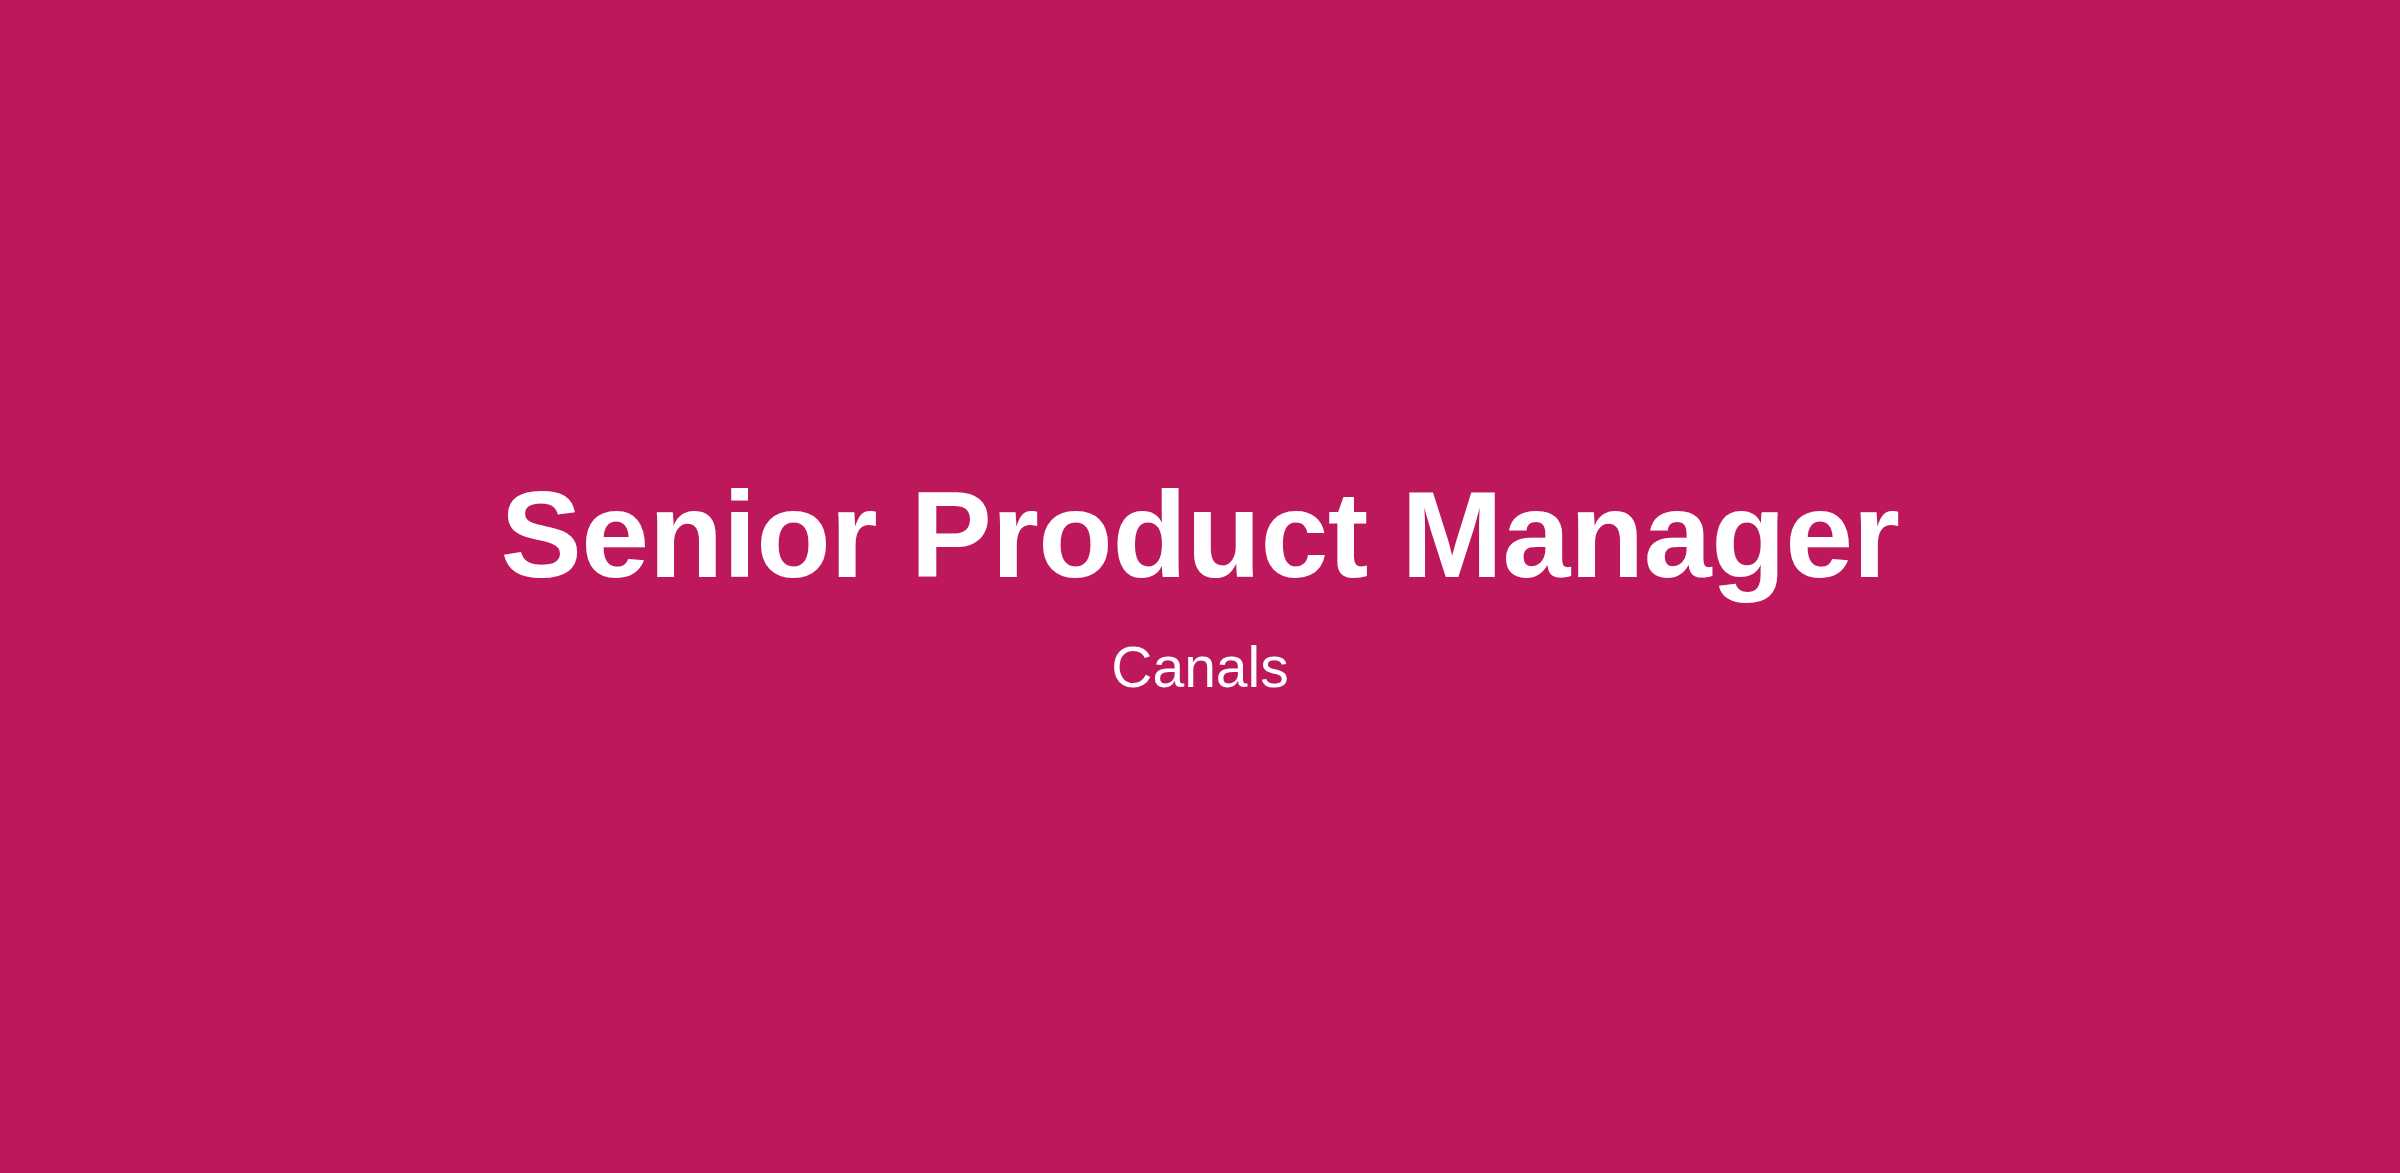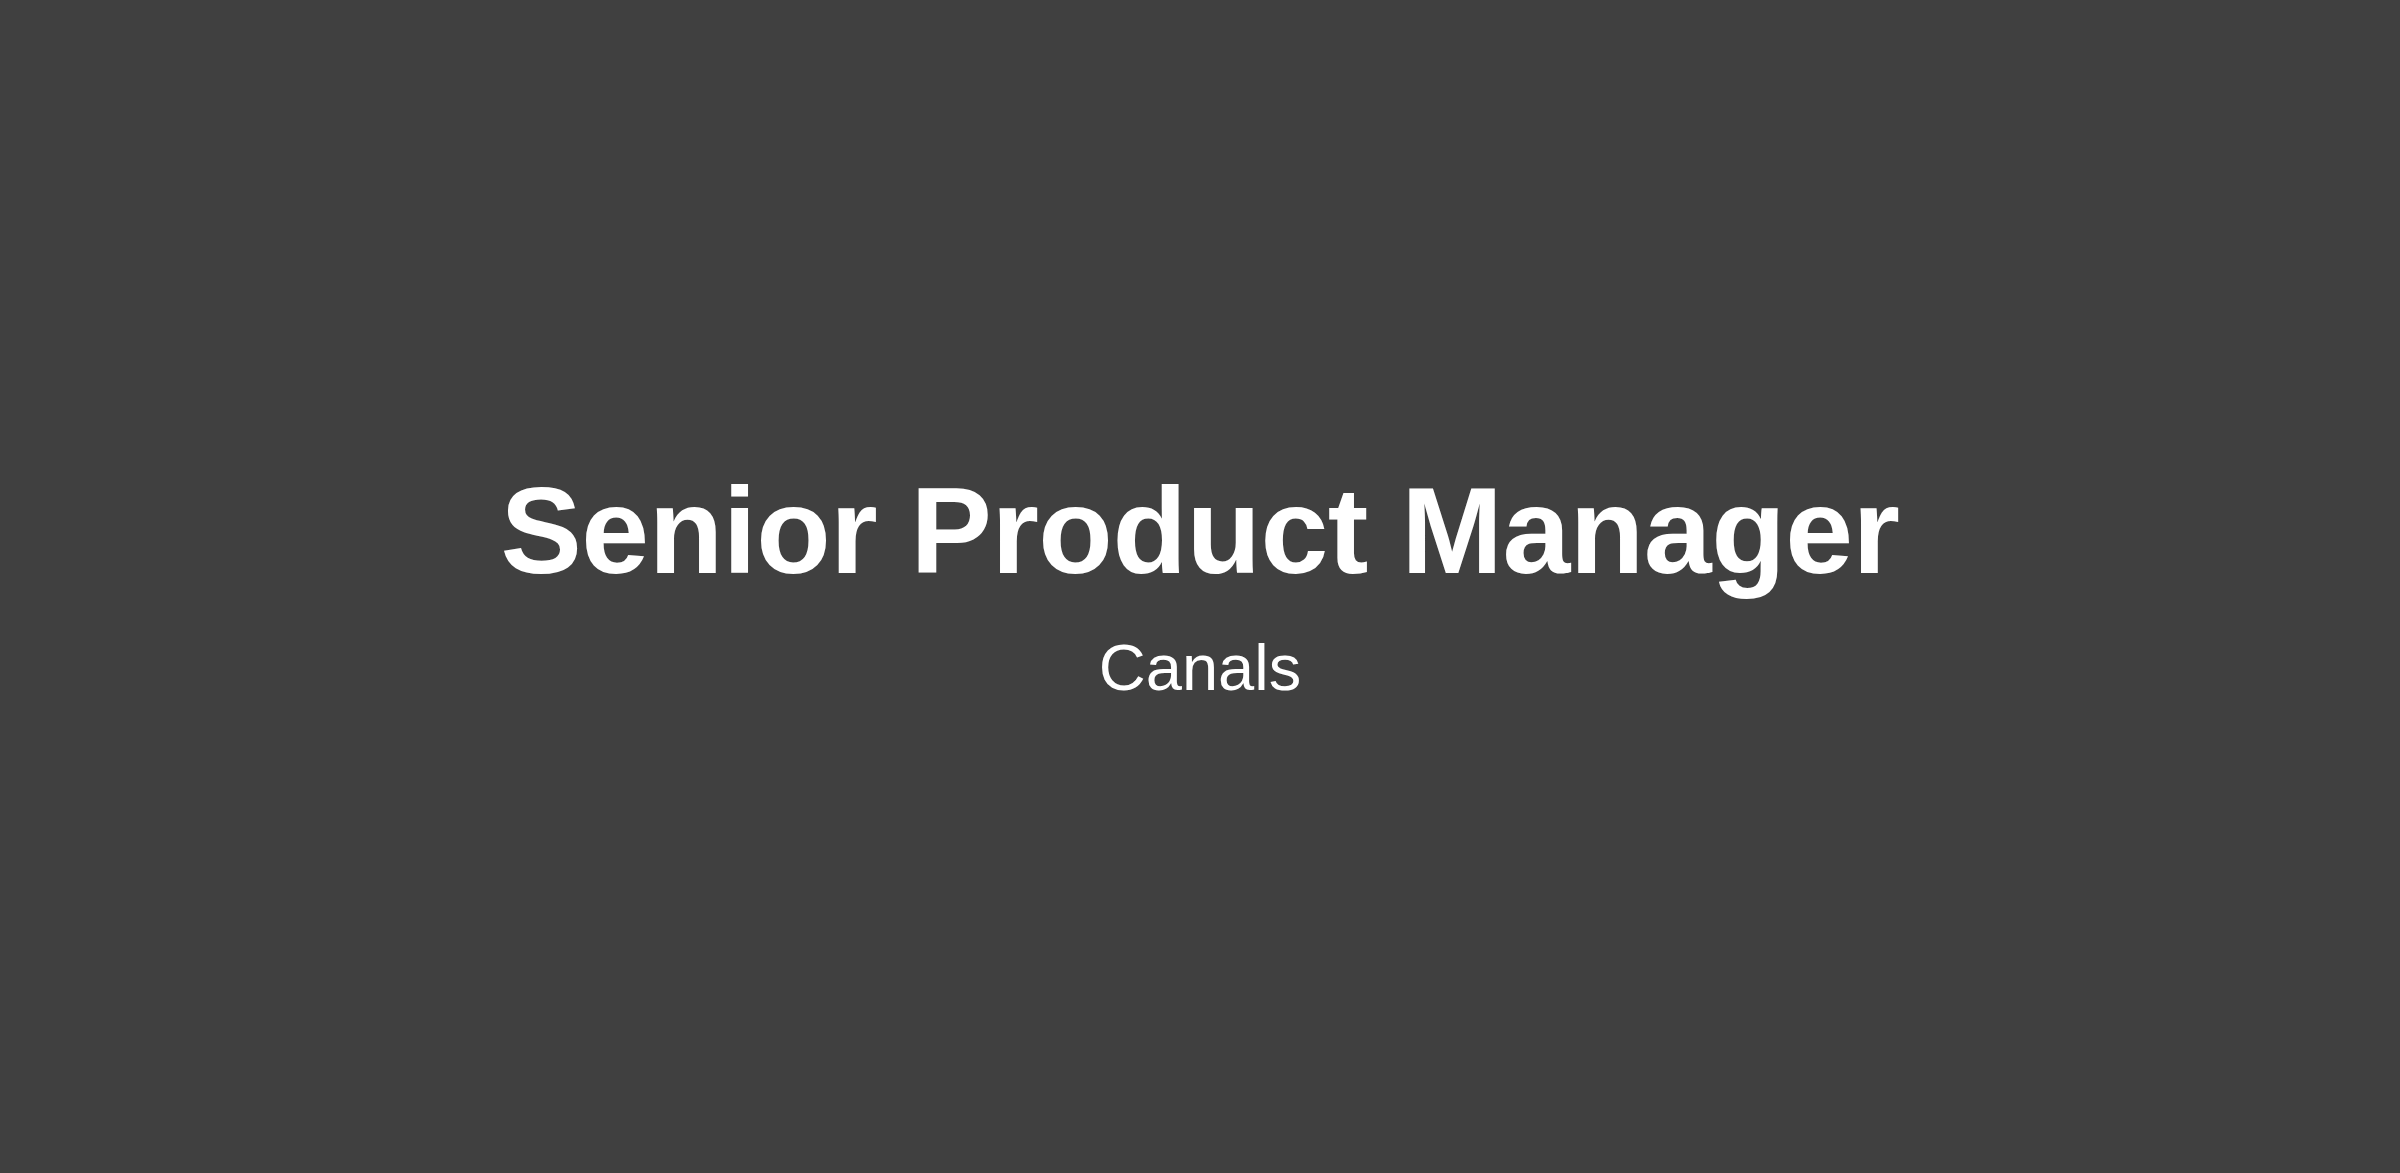--- a/index.html
+++ b/index.html
@@ -13,21 +13,21 @@
 
   body {
     font-family: "Liberation Sans", sans-serif;
     background: #1070fa;
   }
 
   .banner {
     position: relative;
     width: 2400px;
     height: 1173px;
-    background: #404040;
+    background: #be185d;
     display: flex;
     flex-direction: column;
     align-items: center;
     justify-content: center;
     box-sizing: border-box;
   }
 
   .hero-block {
     display: flex;
     flex-direction: column;
@@ -46,21 +46,21 @@
     color: #ffffff;
     line-height: 1.0;
     letter-spacing: -0.5px;
     margin: 0;
     padding: 0;
     white-space: nowrap;
   }
 
   .hero-subtitle {
     font-family: "Liberation Sans", sans-serif;
-    font-size: 65px;
+    font-size: 57px;
     font-weight: 400;
     color: #ffffff;
     line-height: 1.0;
     letter-spacing: 0px;
     margin: 0;
     padding: 0;
     margin-top: 43px;
     white-space: nowrap;
   }
 </style>

